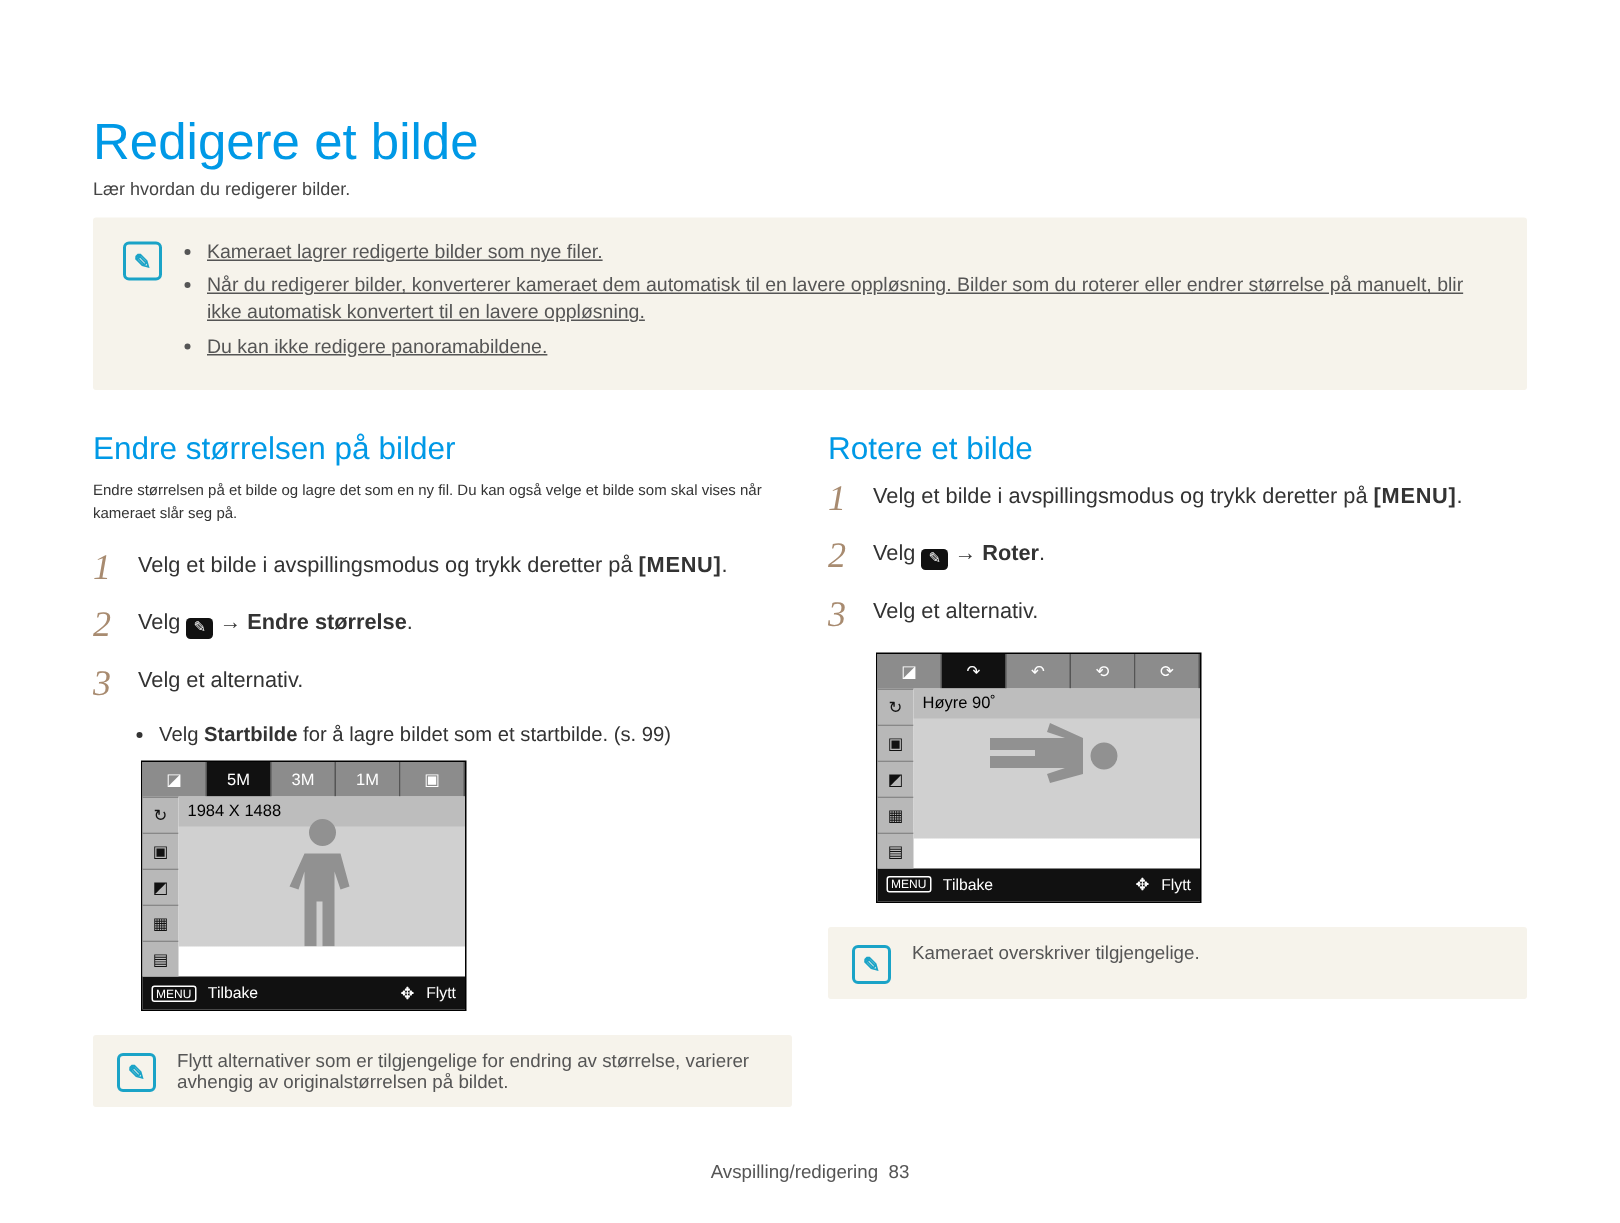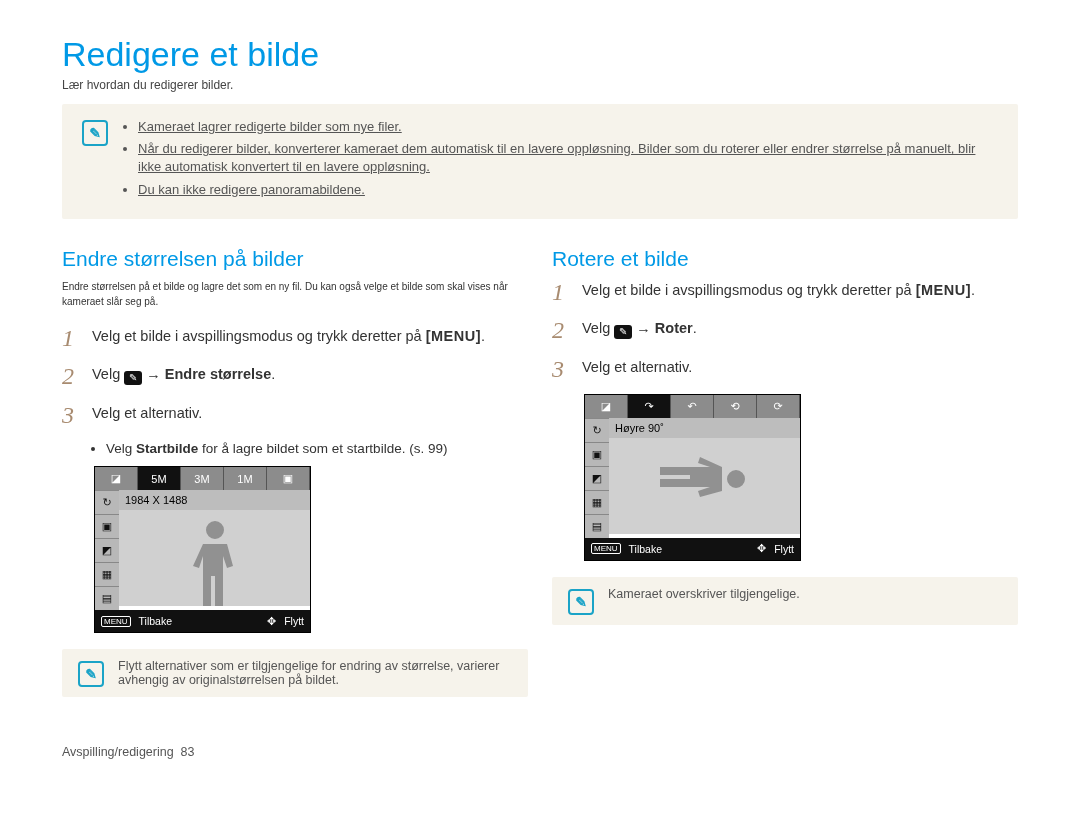--- a/index.html
+++ b/index.html
@@ -5,21 +5,21 @@
   body {
     margin: 0;
     padding: 0;
     background: #fff;
     font-family: Arial, Helvetica, sans-serif;
     color: #333;
     width: 1080px;
     height: 815px;
   }
   .page {
-    padding: 23px 62px 0 62px;
+    padding: 64px 62px 0 62px;
   }
   h1.title {
     font-size: 34px;
     font-weight: 400;
     color: #0099e6;
     margin: 12px 0 4px 0;
   }
   .subtitle {
     font-size: 12px;
     color: #444;
@@ -137,21 +137,21 @@
   }
   .cs-side > div {
     height: 23px;
     background: #b8b8b8;
     border-top: 1px solid #888;
     display:flex;align-items:center;justify-content:center;
     color:#111;font-size:11px;
   }
   .cs-main {
     flex: 1;
-    height: 116px;
+    height: 100px;
     background: linear-gradient(#d0d0d0,#d0d0d0);
     position: relative;
     overflow: hidden;
   }
   .value-bar {
     position: absolute; top: 0; left: 0; right: 0;
     background: #bdbdbd;
     color: #000;
     font-size: 11px;
     padding: 4px 6px;
@@ -180,23 +180,24 @@
   .cs-bottom .move { font-size:11px; }
 
   .inline-icon {
     display:inline-flex; width:18px;height:14px;
     background:#111;color:#fff;border-radius:3px;
     align-items:center;justify-content:center;
     font-size:10px;vertical-align:-2px;
   }
 
   .footer {
+    text-align: center;
     font-size: 12.5px;
     color: #555;
-    margin-top: 20px;
+    margin-top: 8px;
   }
 </style>
 </head>
 <body>
 
 <div class="page">
   <h1 class="title">Redigere et bilde</h1>
   <div class="subtitle">Lær hvordan du redigerer bilder.</div>
 
   <div class="note-box">

